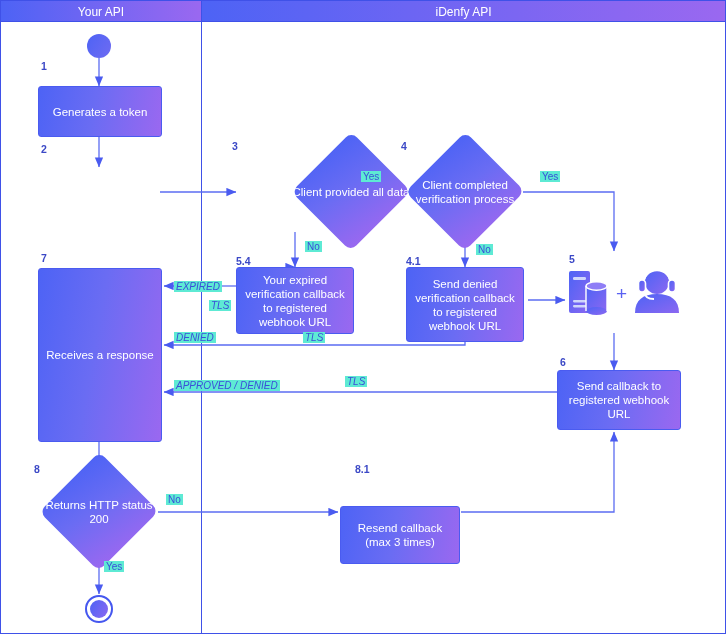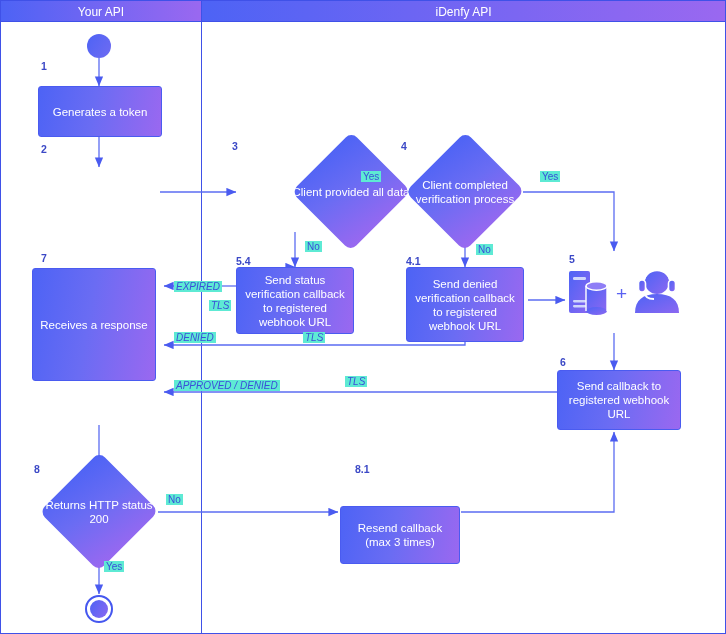--- a/index.html
+++ b/index.html
@@ -213,21 +213,21 @@
     <div class="dlabel">Client provided all data</div>
   </div>
 
   <div class="step-num" style="left:401px;top:140px;">4</div>
   <div class="diamond" style="left:406px;top:150px;width:118px;height:84px;">
     <div class="dshape" style="left:17px;top:-1px;width:84px;height:85px;"></div>
     <div class="dlabel">Client completed verification process</div>
   </div>
 
   <div class="step-num" style="left:236px;top:255px;">5.4</div>
-  <div class="node" style="left:236px;top:267px;width:118px;height:67px;">Send status verification callback to registered webhook URL</div>
+  <div class="node" style="left:236px;top:267px;width:118px;height:67px;">Your expired verification callback to registered webhook URL</div>
 
   <div class="step-num" style="left:406px;top:255px;">4.1</div>
   <div class="node" style="left:406px;top:267px;width:118px;height:75px;">Send denied verification callback to registered webhook URL</div>
 
   <div class="step-num" style="left:569px;top:253px;">5</div>
   <div class="icon-group" style="left:567px;top:267px;">
 
     <span>
       <svg width="44" height="48" viewBox="0 0 44 48">
         <defs>
@@ -266,21 +266,21 @@
         <rect x="36.5" y="13" width="7" height="12" rx="3.4" fill="url(#gper)" stroke="#ffffff" stroke-width="1.6"></rect>
         <path d="M13,26 C13,31 18,32 22,32" fill="none" stroke="#ffffff" stroke-width="1.8"></path>
       </svg>
     </span>
   </div>
 
   <div class="step-num" style="left:560px;top:356px;">6</div>
   <div class="node" style="left:557px;top:370px;width:124px;height:60px;">Send callback to registered webhook URL</div>
 
   <div class="step-num" style="left:41px;top:252px;">7</div>
-  <div class="node" style="left:32px;top:268px;width:124px;height:113px;">Receives a response</div>
+  <div class="node" style="left:38px;top:268px;width:124px;height:174px;">Receives a response</div>
 
   <div class="step-num" style="left:34px;top:463px;">8</div>
   <div class="diamond" style="left:40px;top:470px;width:118px;height:84px;">
     <div class="dshape" style="left:17px;top:-1px;width:84px;height:85px;"></div>
     <div class="dlabel">Returns HTTP status 200</div>
   </div>
 
   <div class="step-num" style="left:339px;top:463px;padding-left:16px;">8.1</div>
   <div class="node" style="left:340px;top:484px;width:120px;height:58px;margin-top:22px;">Resend callback (max 3 times)</div>
 

